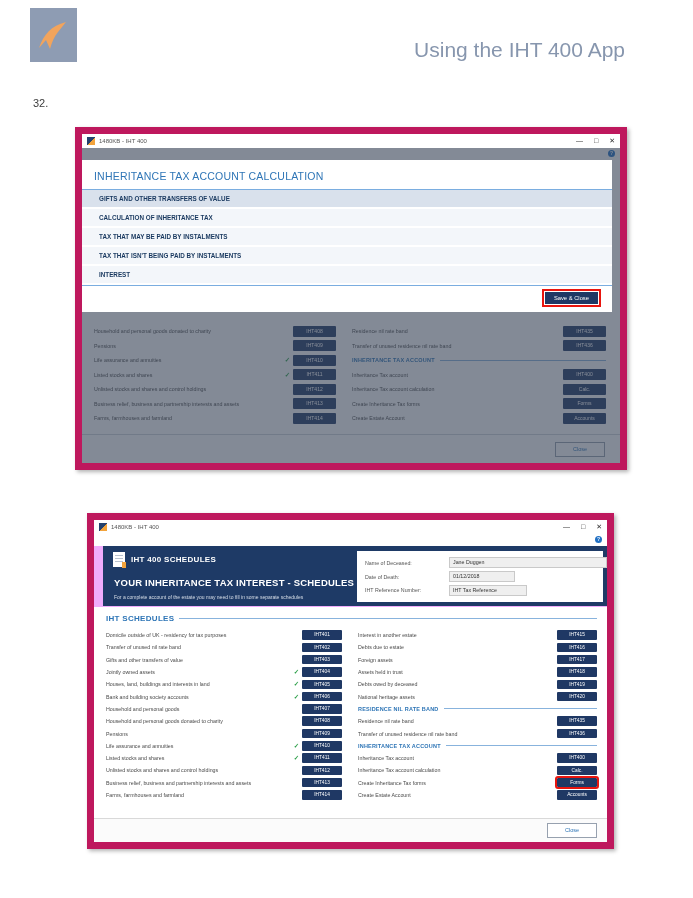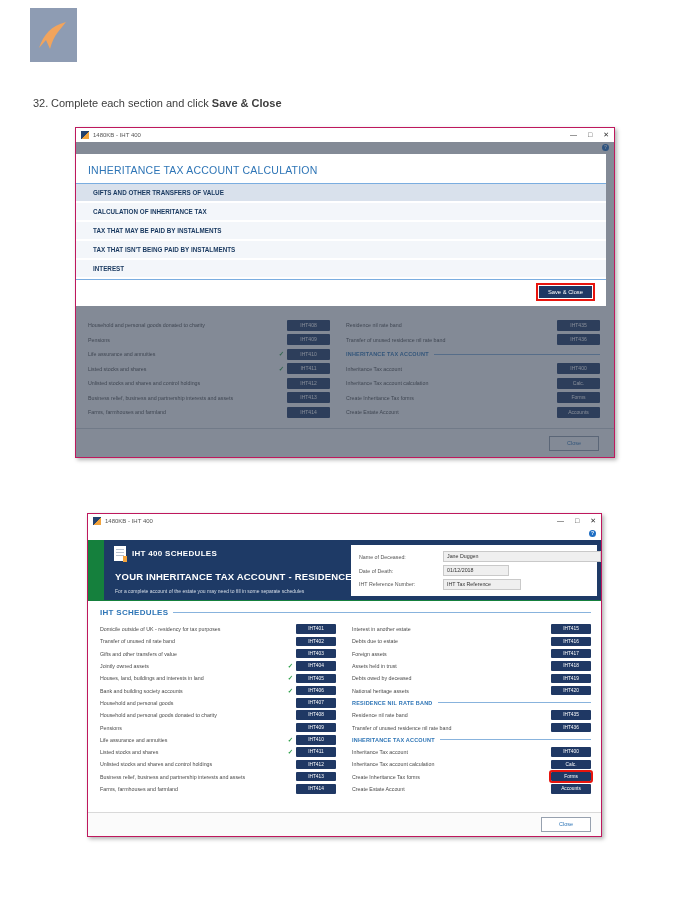--- a/index.html
+++ b/index.html
@@ -14,21 +14,21 @@
   .logo-text .tm{font-size:8px;vertical-align:28px;letter-spacing:0;}
   .page-title{position:absolute;right:68px;top:38px;font-size:21px;color:#8796ae;font-weight:normal;}
 
   
   .step{position:absolute;left:33px;display:flex;font-size:11px;color:#3d3d3d;line-height:1.45;}
   .step .step-num{width:18px;flex:none;}
   .step22{top:96px;width:600px;}
   .step23{top:470px;width:592px;}
 
   
-  .win{position:absolute;background:#15803d;border:1px solid #be185d;
+  .win{position:absolute;background:#f0abfc;border:7px solid #be185d;
        box-shadow:2px 2px 4px rgba(0,0,0,.30);}
   .titlebar{height:14px;display:flex;align-items:center;padding:0 5px;background:#fff;position:relative;}
   .app-icon{width:8px;height:8px;margin-right:4px;flex:none;
             background:linear-gradient(135deg,#24426e 55%,#f2a33c 55%);}
   .title-text{font-size:6px;color:#555;white-space:nowrap;}
   .win-controls{margin-left:auto;display:flex;gap:11px;font-size:7px;color:#333;}
   .win-controls span{cursor:default;}
   .helpbar{height:12px;position:relative;background:#fff;}
   .info-dot{position:absolute;right:5px;top:2px;width:7px;height:7px;border-radius:50%;
             background:#1f6fc4;color:#fff;font-size:5px;line-height:7px;text-align:center;font-weight:bold;}
@@ -63,21 +63,21 @@
   .acc-row{height:17px;line-height:17px;padding-left:17px;font-size:6.3px;font-weight:bold;
            color:#17375e;background:#f3f6fa;border-bottom:2px solid #ffffff;}
   .acc-row.first{background:#d9e1ec;}
   .modal-footer{position:relative;height:26px;background:#fff;}
   .save-close{position:absolute;right:14px;top:6px;height:12px;line-height:12px;padding:0 9px;
               background:#1f3864;color:#fff;font-size:5.8px;}
   .red-outline{outline:2px solid #e8150e;outline-offset:1px;}
 
   
   .win2{left:87px;top:513px;width:513px;height:322px;}
-  .navband{position:absolute;left:16px;right:0;top:26px;height:60px;background:#1e3a66;}
+  .navband{position:absolute;left:9px;right:0;top:26px;height:60px;background:#1e3a66;}
   .doc-icon{position:absolute;left:10px;top:6px;width:12px;height:15px;background:#fff;}
   .doc-icon i{position:absolute;left:2px;right:2px;height:1px;background:#b9c2cf;}
   .doc-icon i:nth-child(1){top:3px;} .doc-icon i:nth-child(2){top:6px;} .doc-icon i:nth-child(3){top:9px;}
   .doc-icon b{position:absolute;right:-1px;bottom:-1px;width:4px;height:6px;background:#f2a33c;}
   .nav-title{position:absolute;left:28px;top:9px;font-size:8px;font-weight:bold;color:#fff;letter-spacing:.3px;}
   .nav-sub{position:absolute;left:11px;top:31px;font-size:9.5px;font-weight:bold;color:#fff;letter-spacing:.2px;}
   .nav-desc{position:absolute;left:11px;top:48px;font-size:5px;color:#d8dfe9;}
   .fields-panel{position:absolute;right:4px;top:5px;width:246px;height:51px;background:#fff;
                 padding:5px 8px;box-sizing:border-box;}
   .field-row{display:flex;align-items:center;height:13.7px;}
@@ -99,24 +99,24 @@
 </head>
 <body>
 
 <div class="page">
 
   <div class="logo-box">
     <svg width="37" height="40" viewBox="0 0 37 40">
       <path d="M4 33 C9 19 16 11 31 7 L23 17 C19 22 17 27 15 34 L11 25 Z" fill="#f2a45c"></path>
     </svg>
   </div>
+  <div class="page-title">Using the IHT 400 App</div>
 
   <div class="step step22">
     <span class="step-num">32.</span>
-    <span class="step-text"><span>Complete each section and click </span><b>Save &amp; Close</b></span>
   </div>
 
   <div class="win win1">
     <div class="titlebar">
       <span class="app-icon"></span>
       <span class="title-text">1480KB - IHT 400</span>
       <span class="win-controls">
         <span>—</span>
         <span>□</span>
         <span>✕</span>
@@ -234,21 +234,21 @@
     </div>
 
     <div class="navband">
       <span class="doc-icon">
           <i></i>
           <i></i>
           <i></i>
           <b></b>
         </span>
       <div class="nav-title">IHT 400 SCHEDULES</div>
-      <div class="nav-sub">YOUR INHERITANCE TAX ACCOUNT - RESIDENCE</div>
+      <div class="nav-sub">YOUR INHERITANCE TAX INTEREST - SCHEDULES</div>
       <div class="nav-desc">For a complete account of the estate you may need to fill in some separate schedules</div>
       <div class="fields-panel">
           <div class="field-row">
             <span class="field-label">Name of Deceased:</span>
             <span class="field-input wide">Jane Duggen</span>
           </div>
           <div class="field-row">
             <span class="field-label">Date of Death:</span>
             <span class="field-input small">01/12/2018</span>
           </div>

